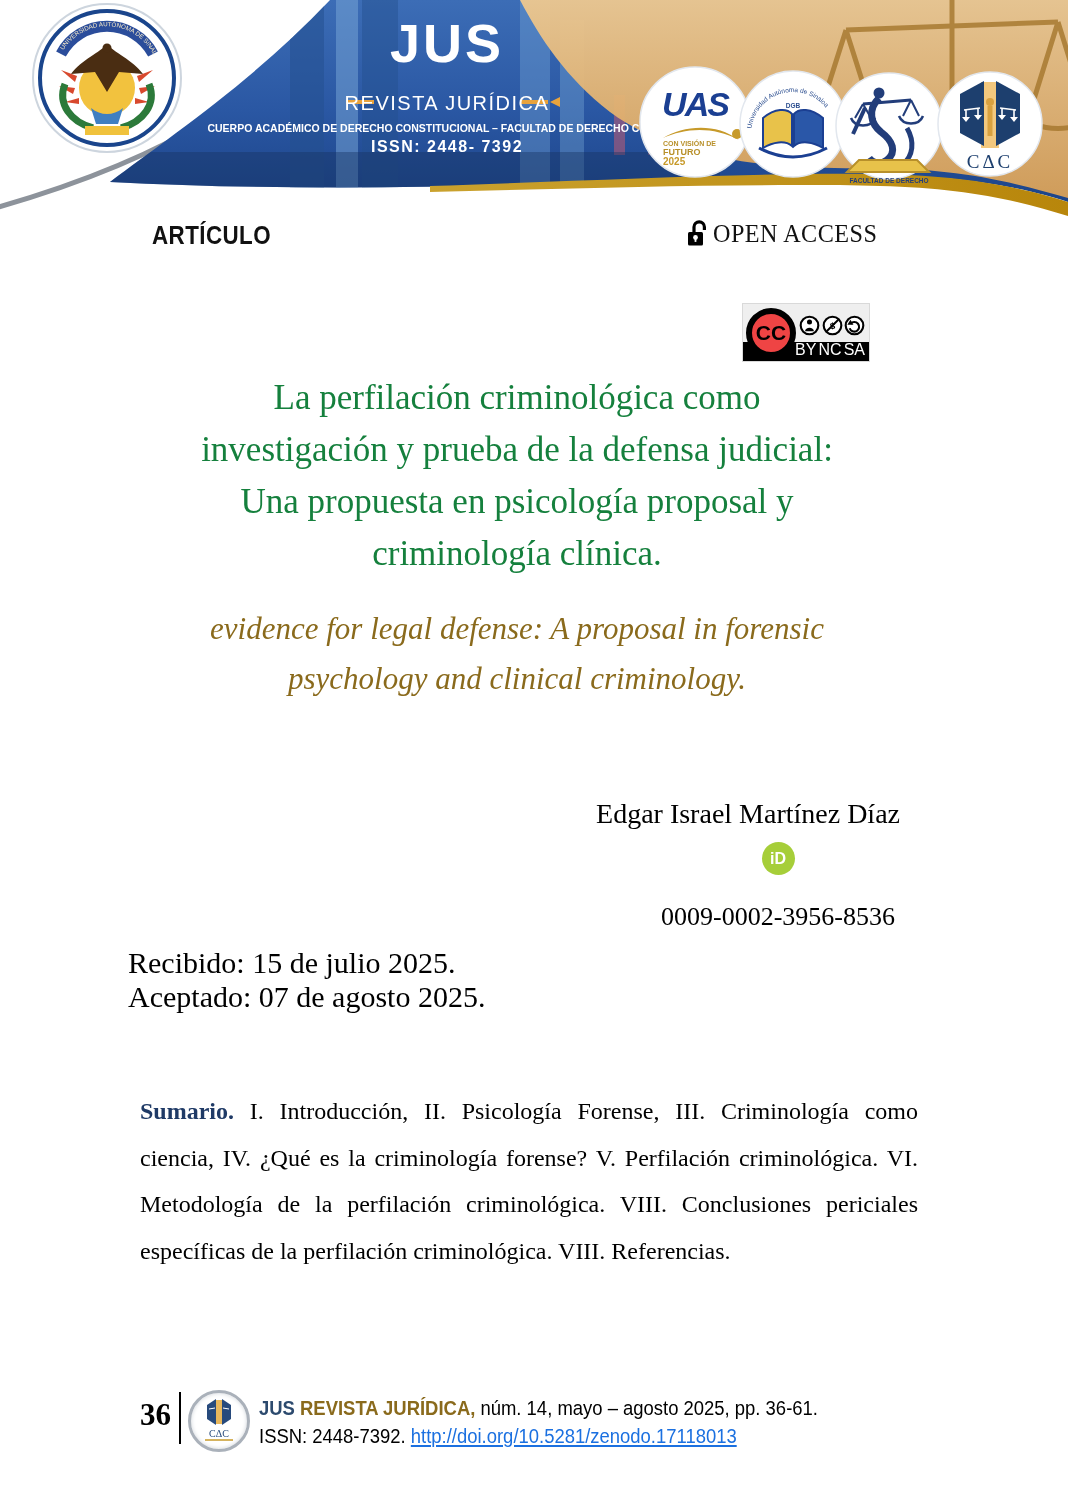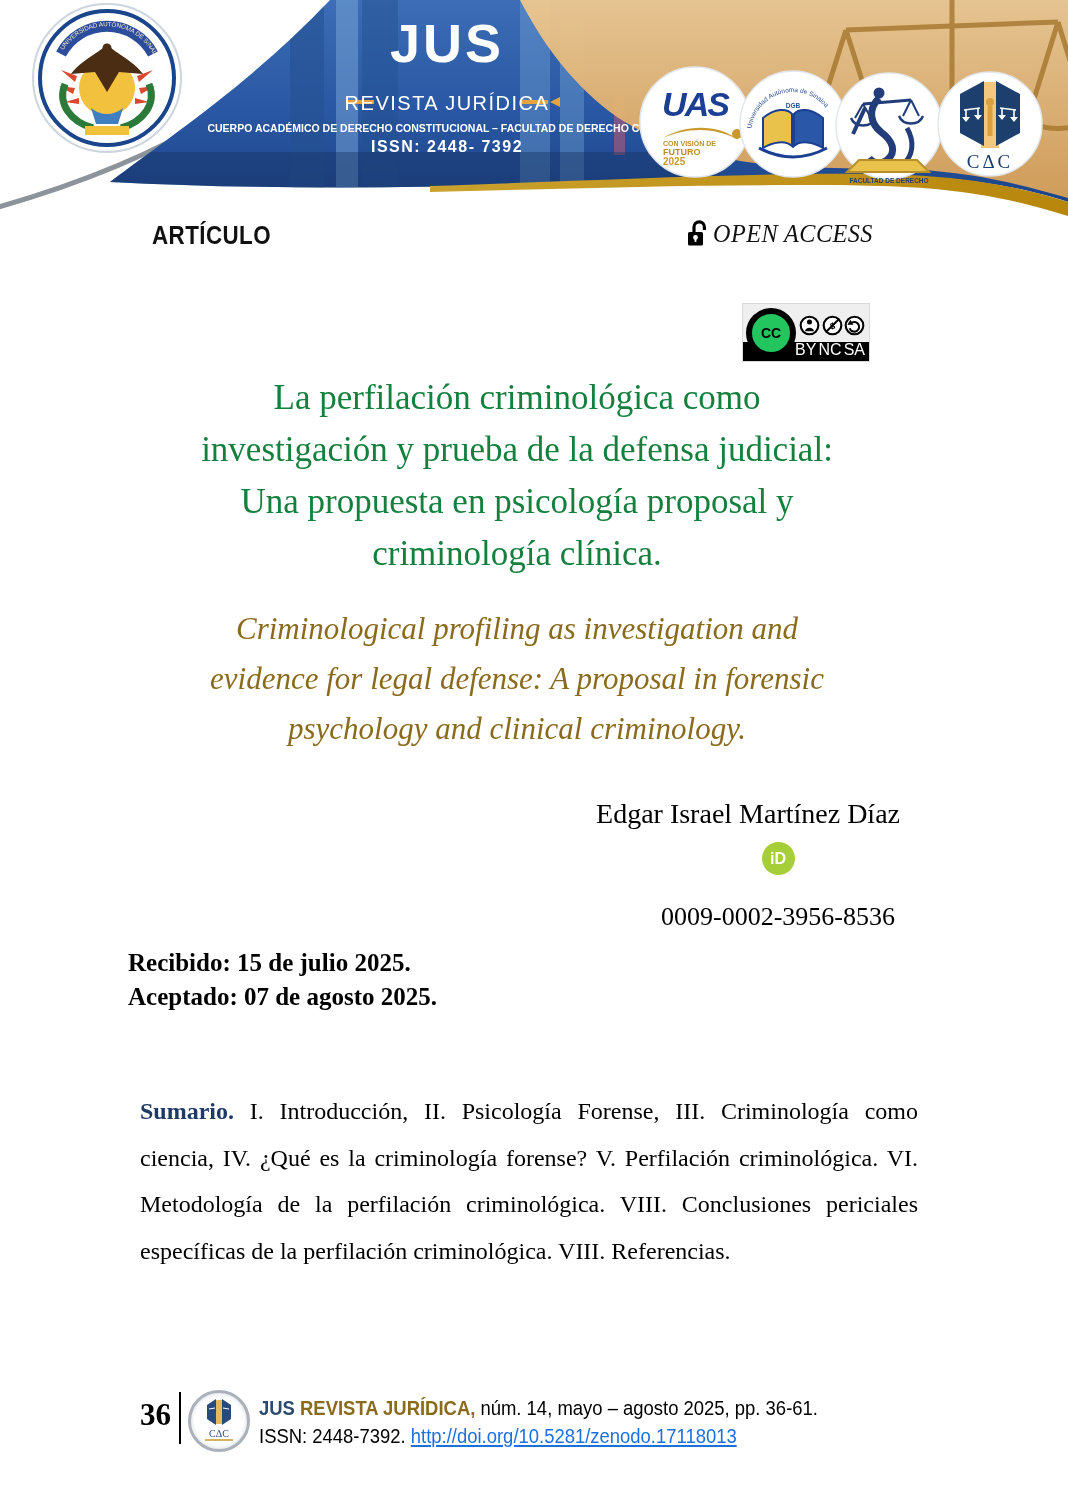--- a/index.html
+++ b/index.html
@@ -8,36 +8,36 @@
     background:#ffffff;overflow:hidden;
     font-family:"Liberation Serif","DejaVu Serif",serif;color:#000;
   }
   .banner-svg{position:absolute;left:0;top:0;}
   .article-type{
     position:absolute;left:152px;top:220px;
     font-family:"Liberation Sans",sans-serif;font-weight:bold;font-size:26px;
     transform:scaleX(0.86);transform-origin:0 0;letter-spacing:0.5px;color:#111;
   }
   .open-access{
-    position:absolute;left:686px;top:219px;display:flex;align-items:flex-start;gap:5px;font-style:italic;
+    position:absolute;left:686px;top:219px;display:flex;align-items:flex-start;gap:5px;
   }
   .open-access .oa-label{
     font-family:"Liberation Serif",serif;font-size:26px;letter-spacing:0.5px;color:#111;
     transform:scaleX(0.93);transform-origin:0 0;line-height:30px;
   }
   .cc-badge{
     position:absolute;left:742px;top:303px;width:128px;height:59px;
     background:#efefef;border:1px solid #d9d9d9;box-sizing:border-box;
   }
   .cc-bottom-strip{position:absolute;left:0;right:0;bottom:0;height:19px;background:#000;}
   .cc-circle{
     position:absolute;left:3px;top:4px;width:50px;height:50px;border-radius:50%;
-    background:#22c55e;border:6px solid #000;box-sizing:border-box;z-index:2;
+    background:#ef4444;border:6px solid #000;box-sizing:border-box;z-index:2;
     display:flex;align-items:center;justify-content:center;
-    font-family:"Liberation Sans",sans-serif;font-weight:bold;font-size:14px;color:#000;
+    font-family:"Liberation Sans",sans-serif;font-weight:bold;font-size:21px;color:#000;
   }
   .cc-icons{
     position:absolute;left:56px;top:3px;width:66px;height:36px;
     display:flex;justify-content:space-between;align-items:center;
   }
   .cc-terms{
     position:absolute;left:52px;bottom:2px;width:70px;display:flex;justify-content:space-between;
     color:#fff;font-family:"Liberation Sans",sans-serif;font-weight:normal;font-size:16px;z-index:3;
   }
   .title-es{
@@ -49,21 +49,21 @@
     color:#8a6a1c;font-size:31px;line-height:50px;font-style:italic;font-weight:normal;margin:0;
   }
   .author-name{position:absolute;right:168px;top:798px;font-size:28px;}
   .orcid-row{position:absolute;right:173px;top:842px;display:flex;align-items:center;gap:27px;flex-direction:column;}
   .orcid-icon{
     width:33px;height:33px;border-radius:50%;background:#A6CE39;color:#fff;
     font-family:"Liberation Sans",sans-serif;font-weight:bold;font-size:16px;
     display:flex;align-items:center;justify-content:center;
   }
   .orcid-id{font-size:26px;}
-  .dates{position:absolute;left:128px;top:946px;font-size:25px;line-height:34px;font-weight:bold;}
+  .dates{position:absolute;left:128px;top:946px;font-size:30px;line-height:34px;}
   .summary{position:absolute;left:128px;top:1076px;width:778px;font-size:24px;line-height:46.5px;text-align:justify;margin:12px;}
   .summary-label{color:#1f3a66;font-weight:bold;}
   .footer{position:absolute;left:140px;top:1390px;display:flex;align-items:flex-start;}
   .page-num{font-size:31px;font-weight:bold;margin-top:7px;}
   .footer-bar{width:2px;height:52px;background:#000;margin:2px 7px 0 8px;}
   .footer-logo{
     width:56px;height:56px;border-radius:50%;border:3px solid #aab1ba;background:#fff;
     display:flex;align-items:center;justify-content:center;margin-right:9px;
     box-shadow:inset 0 0 4px #cfd4da;box-sizing:content-box;
   }
@@ -256,21 +256,20 @@
   </div>
 
   <h1 class="title-es">
     <div>La perfilación criminológica como</div>
     <div>investigación y prueba de la defensa judicial:</div>
     <div>Una propuesta en psicología proposal y</div>
     <div>criminología clínica.</div>
   </h1>
 
   <h2 class="title-en">
-    <div>Criminological profiling as investigation and</div>
     <div>evidence for legal defense: A proposal in forensic</div>
     <div>psychology and clinical criminology.</div>
   </h2>
 
   <div class="author-name">Edgar Israel Martínez Díaz</div>
   <div class="orcid-row">
     <span class="orcid-icon">iD</span>
     <span class="orcid-id">0009-0002-3956-8536</span>
   </div>
 

